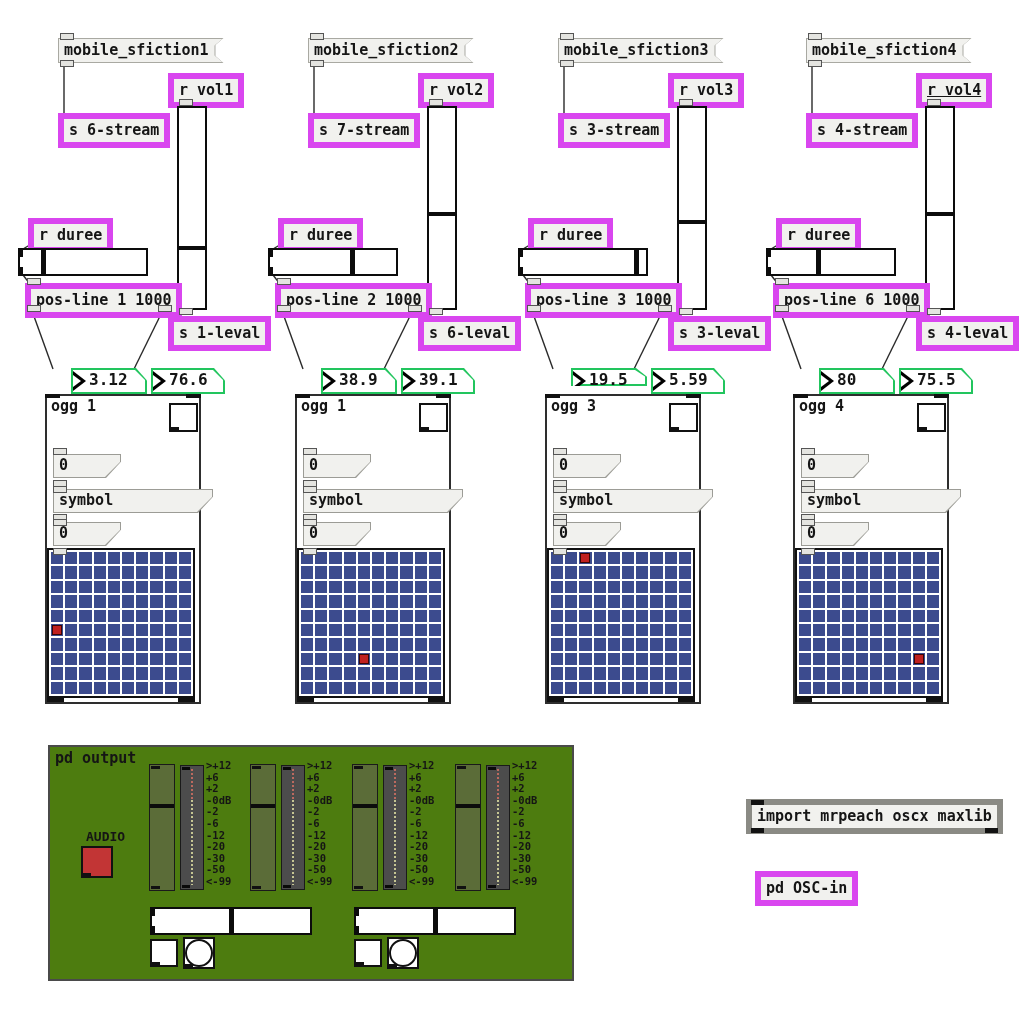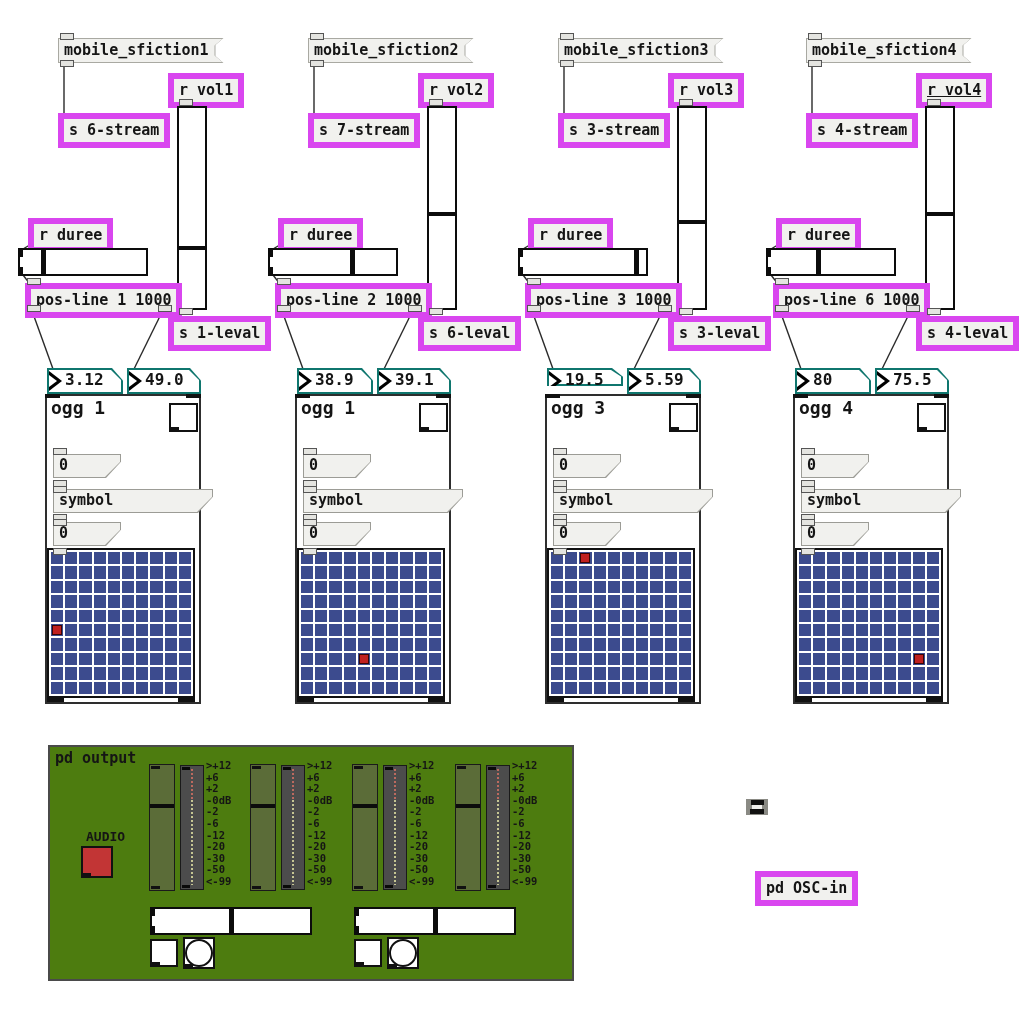--- a/index.html
+++ b/index.html
@@ -15,22 +15,22 @@
   
   .msg{position:absolute;background:#a9a9a2;padding:3px 15px 3px 6px;font-size:15px;line-height:19px;
        clip-path:polygon(0 0,100% 0,calc(100% - 8px) 28%,calc(100% - 8px) 72%,100% 100%,0 100%);}
   .msg::before{content:'';position:absolute;inset:1px;background:#f1f1ee;z-index:1;
        clip-path:polygon(0 0,100% 0,calc(100% - 8px) 28%,calc(100% - 8px) 72%,100% 100%,0 100%);}
   
   .msg2{background:#9c9c96;padding:2px 16px 2px 6px;font-size:15px;height:20px;
        clip-path:polygon(0 0,100% 0,100% 32%,calc(100% - 15px) 100%,0 100%);}
   .msg2::before{clip-path:polygon(0 0,100% 0,100% 32%,calc(100% - 15px) 100%,0 100%);}
   
-  .numbox{position:absolute;background:#0f766e;
-       clip-path:polygon(0 0,calc(100% - 11px) 0,100% 48%,100% 100%,0 100%);}
+  .numbox{position:absolute;background:#22c55e;
+       clip-path:polygon(0 0,calc(100% - 11px) 0,100% 48%,100% 100%,0 100%);margin-left:24px;}
   .numbox::before{content:'';position:absolute;inset:2px;background:#fff;z-index:0;
        clip-path:polygon(0 0,calc(100% - 10px) 0,100% 46%,100% 100%,0 100%);}
   .numbox .t{position:absolute;left:18px;top:2px;font-size:16px;z-index:2;}
   .tri{position:absolute;left:2px;top:3px;width:13px;height:20px;background:#000;z-index:1;
        clip-path:polygon(0 0,100% 50%,0 100%);}
   .tri::after{content:'';position:absolute;left:0;top:4px;width:8px;height:12px;background:#fff;
        clip-path:polygon(0 0,100% 50%,0 100%);}
   
   .vslider{position:absolute;background:#fff;border:2px solid #0c0c0c;}
   .hslider{position:absolute;background:#fff;border:2px solid #0c0c0c;}
@@ -38,21 +38,21 @@
   .hslider::after{content:'';position:absolute;left:-2px;bottom:-2px;width:5px;height:9px;background:#0c0c0c;}
   .handle{position:absolute;background:#0c0c0c;z-index:2;}
   .vh{left:0;right:0;height:4px;top:50%;}
   .hh{top:0;bottom:0;width:5px;left:50%;}
   .nub{position:absolute;width:12px;height:5px;background:#e4e4e0;border:1px solid #555;z-index:3;}
   .nubk{position:absolute;width:13px;height:5px;background:#111;z-index:3;}
   
   .ogg{position:absolute;background:#fff;border:2px solid #2e2e2e;}
   .ogg::before{content:'';position:absolute;left:-2px;top:-2px;width:15px;height:4px;background:#111;}
   .ogg::after{content:'';position:absolute;right:-2px;top:-2px;width:15px;height:4px;background:#111;}
-  .ogglabel{position:absolute;left:4px;top:1px;font-size:18px;}
+  .ogglabel{position:absolute;left:4px;top:1px;font-size:15px;}
   .toggle{position:absolute;background:#fff;border:2px solid #111;}
   .toggle::after{content:'';position:absolute;left:-1px;bottom:-1px;width:9px;height:4px;background:#111;}
   .grid{position:absolute;display:grid;grid-template-columns:repeat(10,1fr);grid-template-rows:repeat(10,1fr);
         gap:2px;padding:2px;background:#fff;border:2px solid #111;box-sizing:border-box;}
   .gc{background:var(--grid-blue,#3c4b8e);position:relative;}
   .gc.hasdot::after{content:'';position:absolute;left:1px;top:1px;width:8px;height:8px;
         background:var(--dot-red,#c02020);border:1px solid #3a0505;}
   .grid::before{content:'';position:absolute;left:-2px;bottom:-6px;width:17px;height:6px;background:#111;}
   .grid::after{content:'';position:absolute;right:-2px;bottom:-6px;width:17px;height:6px;background:#111;}
   
@@ -119,21 +119,21 @@
     <div class="nub" style="left:27px;top:278px;"></div>
     <div class="nub" style="left:27px;top:305px;"></div>
     <div class="nub" style="left:158px;top:305px;"></div>
 
     <div class="numbox" style="left:47px;top:368px;width:76px;height:26px;">
         <span class="tri"></span>
         <span class="t">3.12</span>
       </div>
     <div class="numbox" style="left:127px;top:368px;width:74px;height:26px;">
         <span class="tri"></span>
-        <span class="t">49.0</span>
+        <span class="t">76.6</span>
       </div>
 
     <div class="ogg" style="left:45px;top:394px;width:152px;height:306px;">
       <span class="t ogglabel">ogg 1</span>
       <div class="toggle" style="left:122px;top:7px;width:25px;height:25px;"></div>
       <div class="nub" style="left:6px;top:52px;"></div>
       <div class="msg msg2" style="left:6px;top:58px;width:46px;"><span class="t">0</span></div>
       <div class="nub" style="left:6px;top:84px;"></div>
       <div class="nub" style="left:6px;top:90px;"></div>
       <div class="msg msg2" style="left:6px;top:93px;width:138px;"><span class="t">symbol</span></div>
@@ -838,17 +838,18 @@
   <div class="ogroup" style="left: 304px;">
     <div class="hslider">
       <div class="handle hh" style="left: calc(50% - 2px);"></div>
     </div>
     <div class="toggle"></div>
     <div class="bang"></div>
   </div>
 </div>
 
 <div class="obj impbox" style="left:746px;top:799px;">
+  <span class="t">import mrpeach oscx maxlib</span>
   <span class="nubk" style="left:-1px;top:-5px;"></span>
   <span class="nubk" style="left:-1px;bottom:-5px;"></span>
   <span class="nubk" style="right:-1px;bottom:-5px;"></span>
 </div>
 <div class="obj" style="left:755px;top:871px;"><span class="t">pd OSC-in</span></div>
 
 </body></html>

